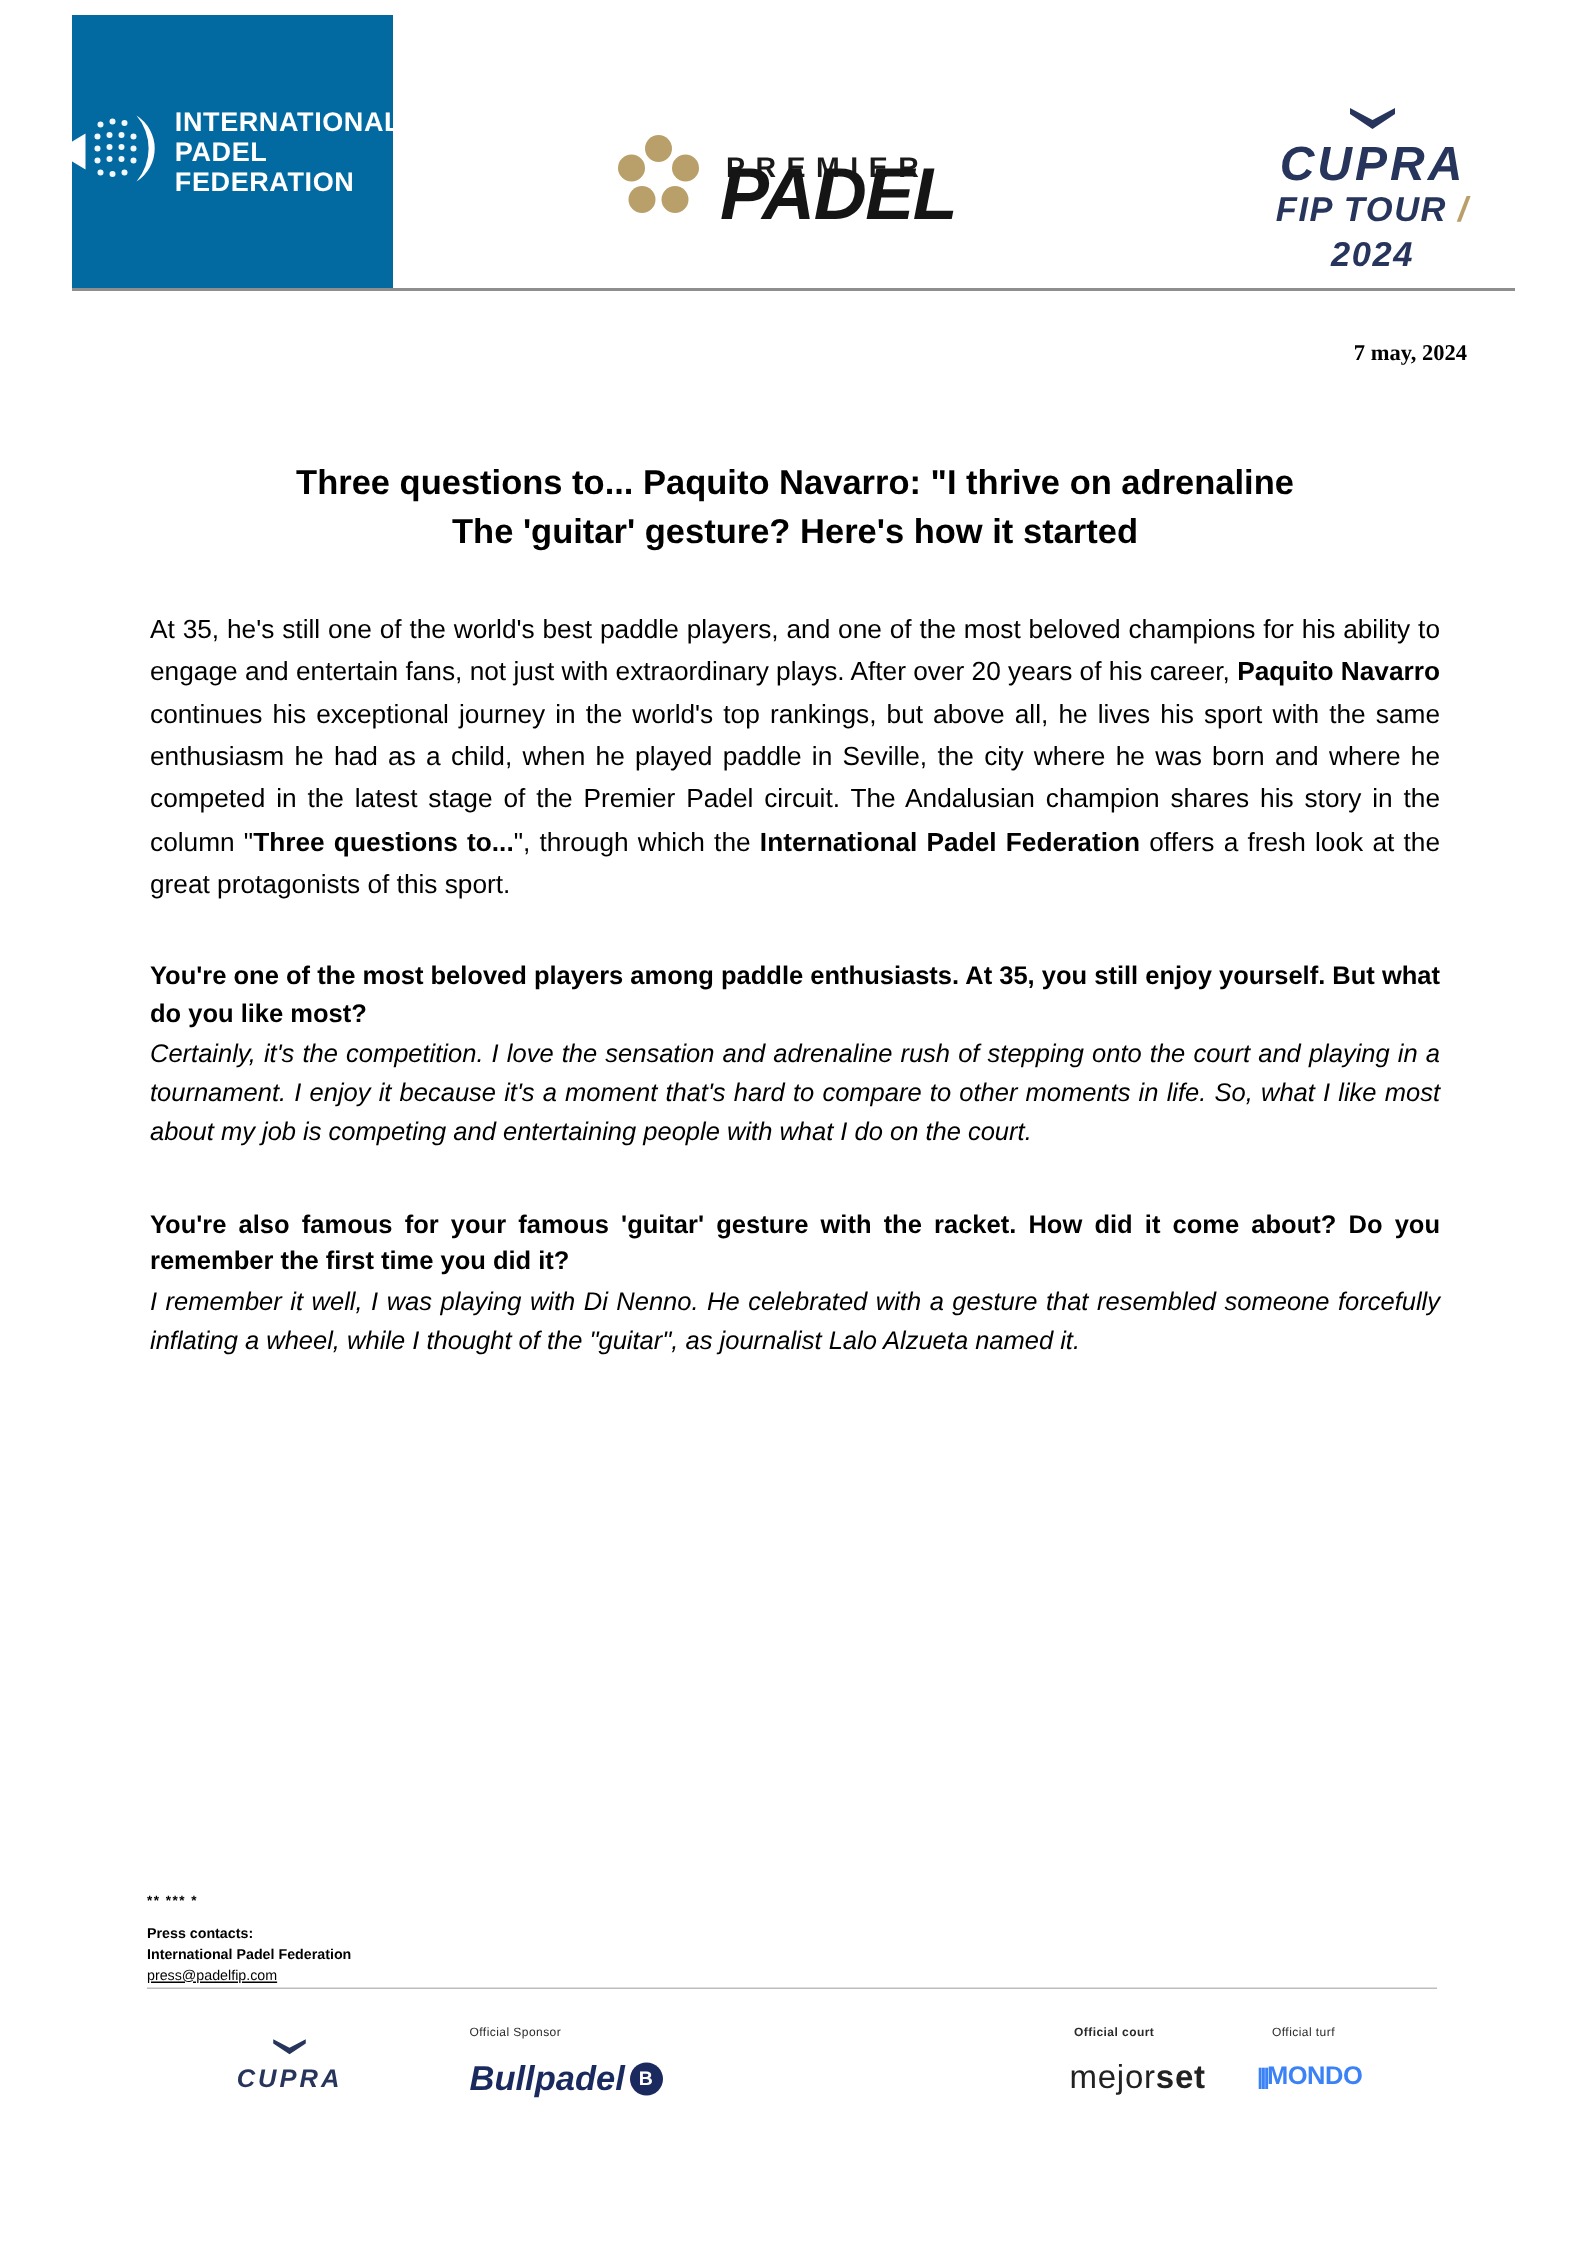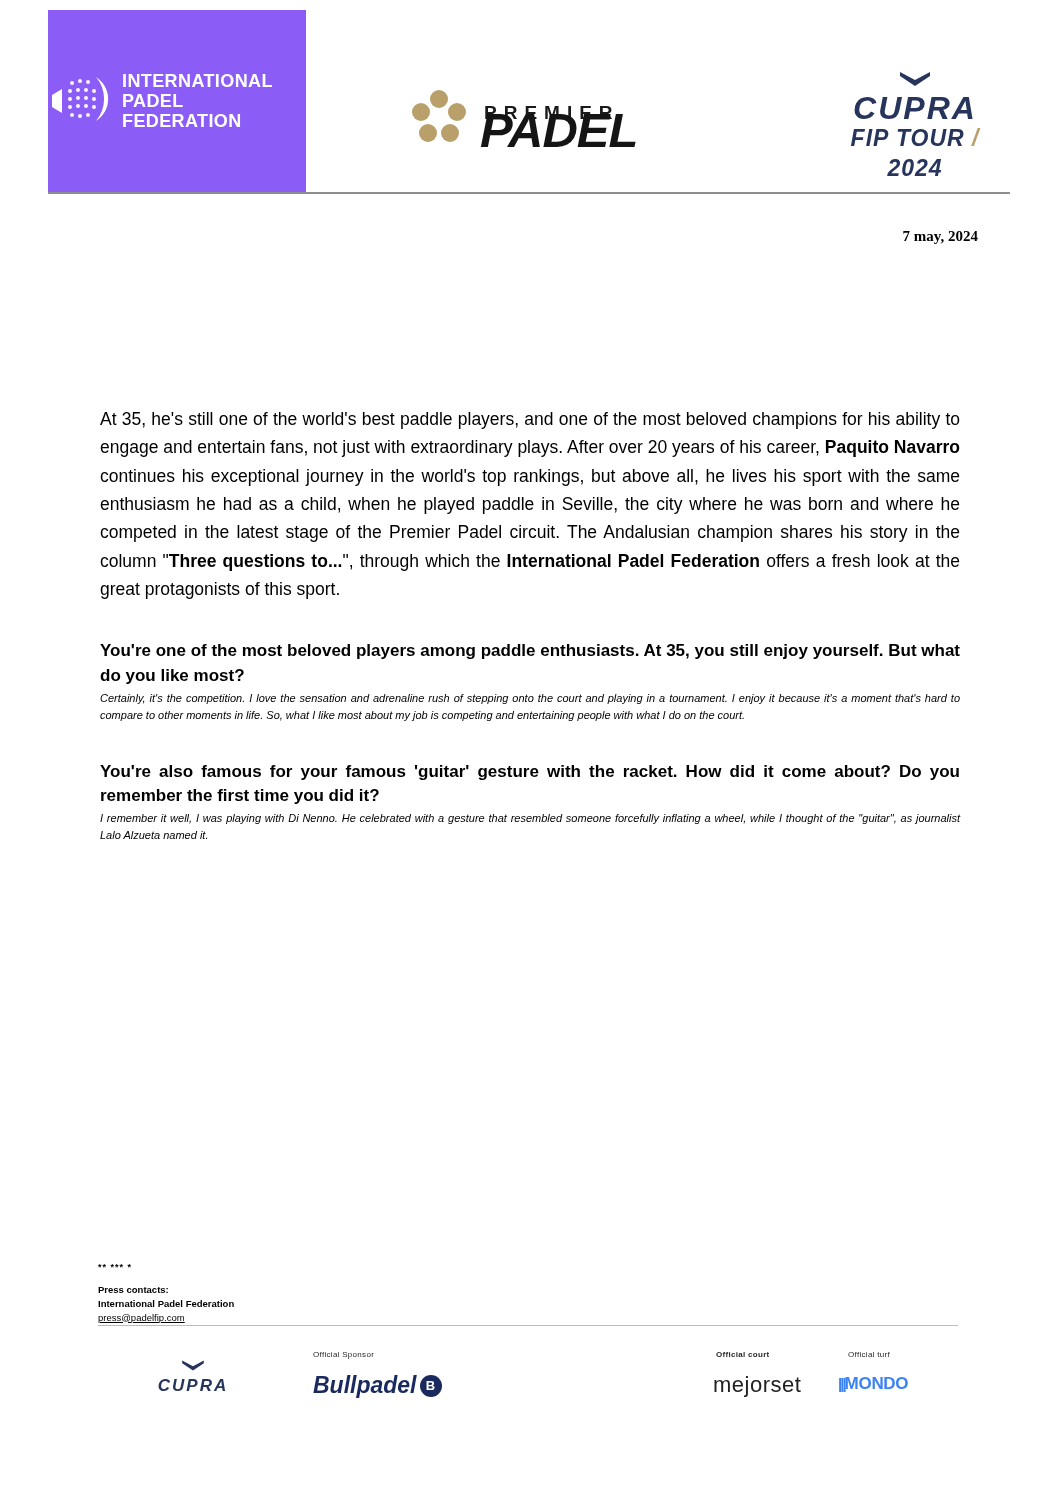--- a/index.html
+++ b/index.html
@@ -36,25 +36,26 @@
     left: 48px;
     top: 192px;
     width: 962px;
     height: 2px;
     background: #8e8e8e;
   }
   .ipf-block {
     position: absolute;
     left: 48px;
     top: 10px;
-    width: 258px;
+    width: 214px;
     height: 182px;
-    background: #8b5cf6;
+    background: #0369a1;
     display: flex;
     align-items: center;
+    justify-content: center;
   }
   .ipf-inner {
     display: flex;
     align-items: center;
     gap: 10px;
   }
   .ipf-mark {
     width: 64px;
     height: 64px;
     position: relative;
@@ -170,21 +171,21 @@
 
   .qa { margin-bottom: 20px; }
   .q {
     font-size: 17px;
     font-weight: bold;
     line-height: 1.45;
     text-align: justify;
     margin: 0 0 1px 0;
   }
   .a {
-    font-size: 11px;
+    font-size: 17px;
     font-style: italic;
     line-height: 1.55;
     text-align: justify;
     margin: 0;
   }
   .gap-1 { height: 16px; }
 
   
   .footer-stars {
     position: absolute;
@@ -264,21 +265,21 @@
     font-style: normal;
   }
   .sp-mejor {
     position: absolute;
     left: 615px;
     top: 36px;
     font-size: 22px;
     color: #222;
     letter-spacing: 0.5px;
   }
-  .sp-mejor b { font-weight: normal; text-align: right; }
+  .sp-mejor b { font-weight: bold; text-align: right; }
   .sp-mondo {
     position: absolute;
     left: 740px;
     top: 38px;
     font-size: 17px;
     font-weight: bold;
     color: #3b82f6;
     letter-spacing: -0.3px;
   }
   .sp-mondo .bars { letter-spacing: -2px; font-size: 15px; }
@@ -357,20 +358,24 @@
         <span class="slash">/</span>
         <span>2024</span>
       </div>
     </div>
 
     <div class="header-rule"></div>
   </div>
 
   <div class="date">7 may, 2024</div>
 
+  <div class="title">
+    <span>Three questions to... Paquito Navarro: "I thrive on adrenaline</span><br>
+    <span>The 'guitar' gesture? Here's how it started</span>
+  </div>
 
   <div class="content">
 
     <p class="intro"><span>At 35, he's still one of the world's best paddle players, and one of the most beloved champions for his ability to engage and entertain fans, not just with extraordinary plays. After over 20 years of his career, </span><b>Paquito Navarro</b><span> continues his exceptional journey in the world's top rankings, but above all, he lives his sport with the same enthusiasm he had as a child, when he played paddle in Seville, the city where he was born and where he competed in the latest stage of the Premier Padel circuit. The Andalusian champion shares his story in the column "</span><b>Three questions to...</b><span>", through which the </span><b>International Padel Federation</b><span> offers a fresh look at the great protagonists of this sport.</span></p>
 
     <div class="gap-1"></div>
 
     <div class="qa">
       <p class="q">You're one of the most beloved players among paddle enthusiasts. At 35, you still enjoy yourself. But what do you like most?</p>
       <p class="a">Certainly, it's the competition. I love the sensation and adrenaline rush of stepping onto the court and playing in a tournament. I enjoy it because it's a moment that's hard to compare to other moments in life. So, what I like most about my job is competing and entertaining people with what I do on the court.</p>

